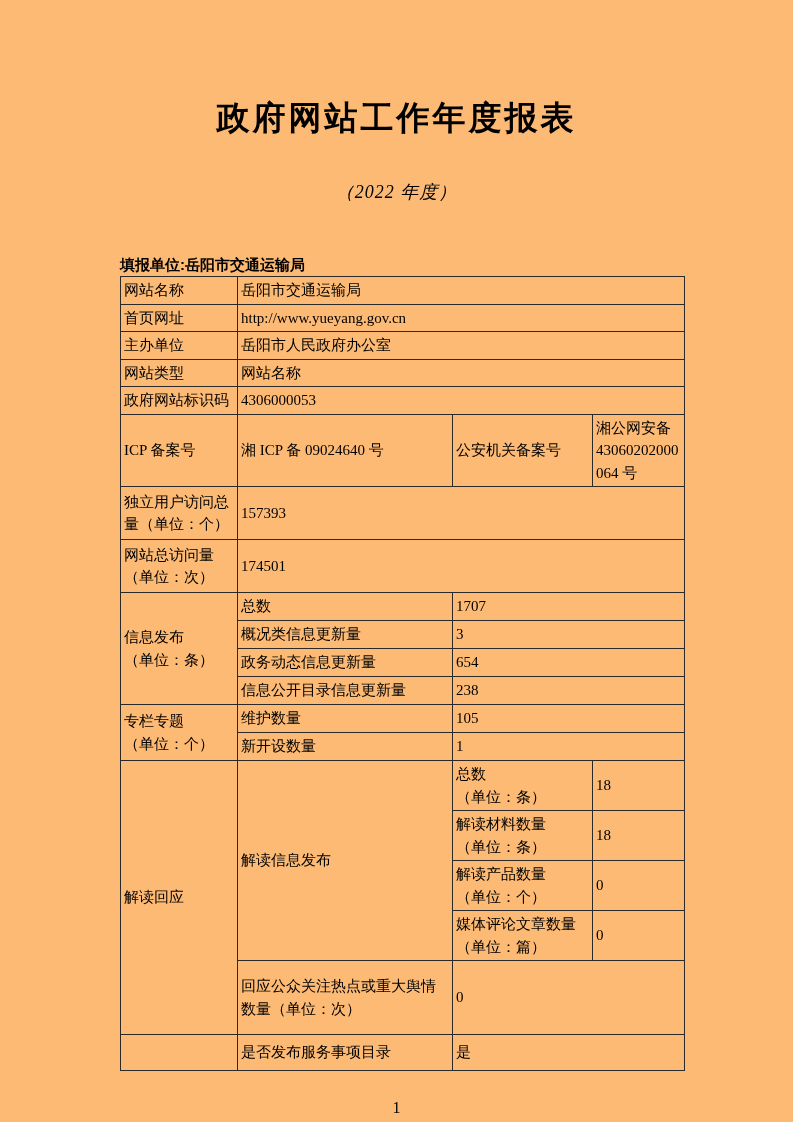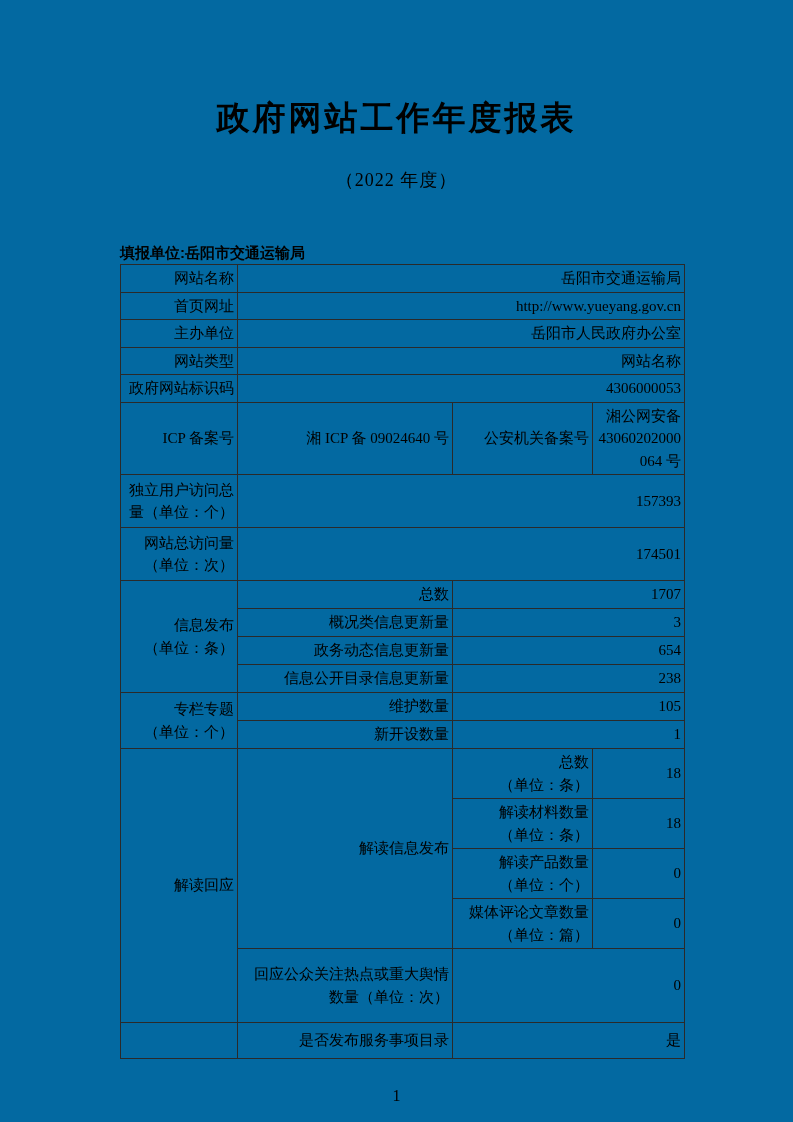--- a/index.html
+++ b/index.html
@@ -5,52 +5,53 @@
   * { margin: 0; padding: 0; box-sizing: border-box; }
   html, body { background: #ffffff; }
   body {
     width: 793px; height: 1122px;
     font-family: "Liberation Serif", "DejaVu Serif", serif;
     color: #000;
   }
   .page {
     position: relative;
     width: 793px; height: 1122px;
-    background: #0369a1;
+    background: #fdba74;
     overflow: hidden;
   }
   .doc-title {
     padding-top: 96px;
     text-align: center;
     font-family: "Liberation Sans", "DejaVu Sans", sans-serif;
     font-size: 33px;
     font-weight: bold;
     letter-spacing: 3px;
   }
   .doc-subtitle {
-    margin-top: 27px;
+    margin-top: 39px;
     text-align: center;
     font-size: 18px;
     letter-spacing: 1px;
+    font-style: italic;
   }
   .reporting-unit {
     margin: 52px 0 1px 120px;
     font-family: "Liberation Sans", "DejaVu Sans", sans-serif;
     font-size: 15px;
     font-weight: bold;
   }
   table.report {
     margin-left: 120px;
     width: 564px;
     border-collapse: collapse;
     table-layout: fixed;
   }
   table.report td {
     border: 1px solid #2a2a2a;
-    text-align: right;
+    text-align: left;
     vertical-align: middle;
     font-size: 15px;
     line-height: 1.5;
     padding: 2px 3px;
     overflow: hidden;
   }
   td.pre { white-space: pre-line; }
   tr.h26 { height: 26px; }
   tr.h72 { height: 72px; }
   tr.h53 { height: 53px; }

